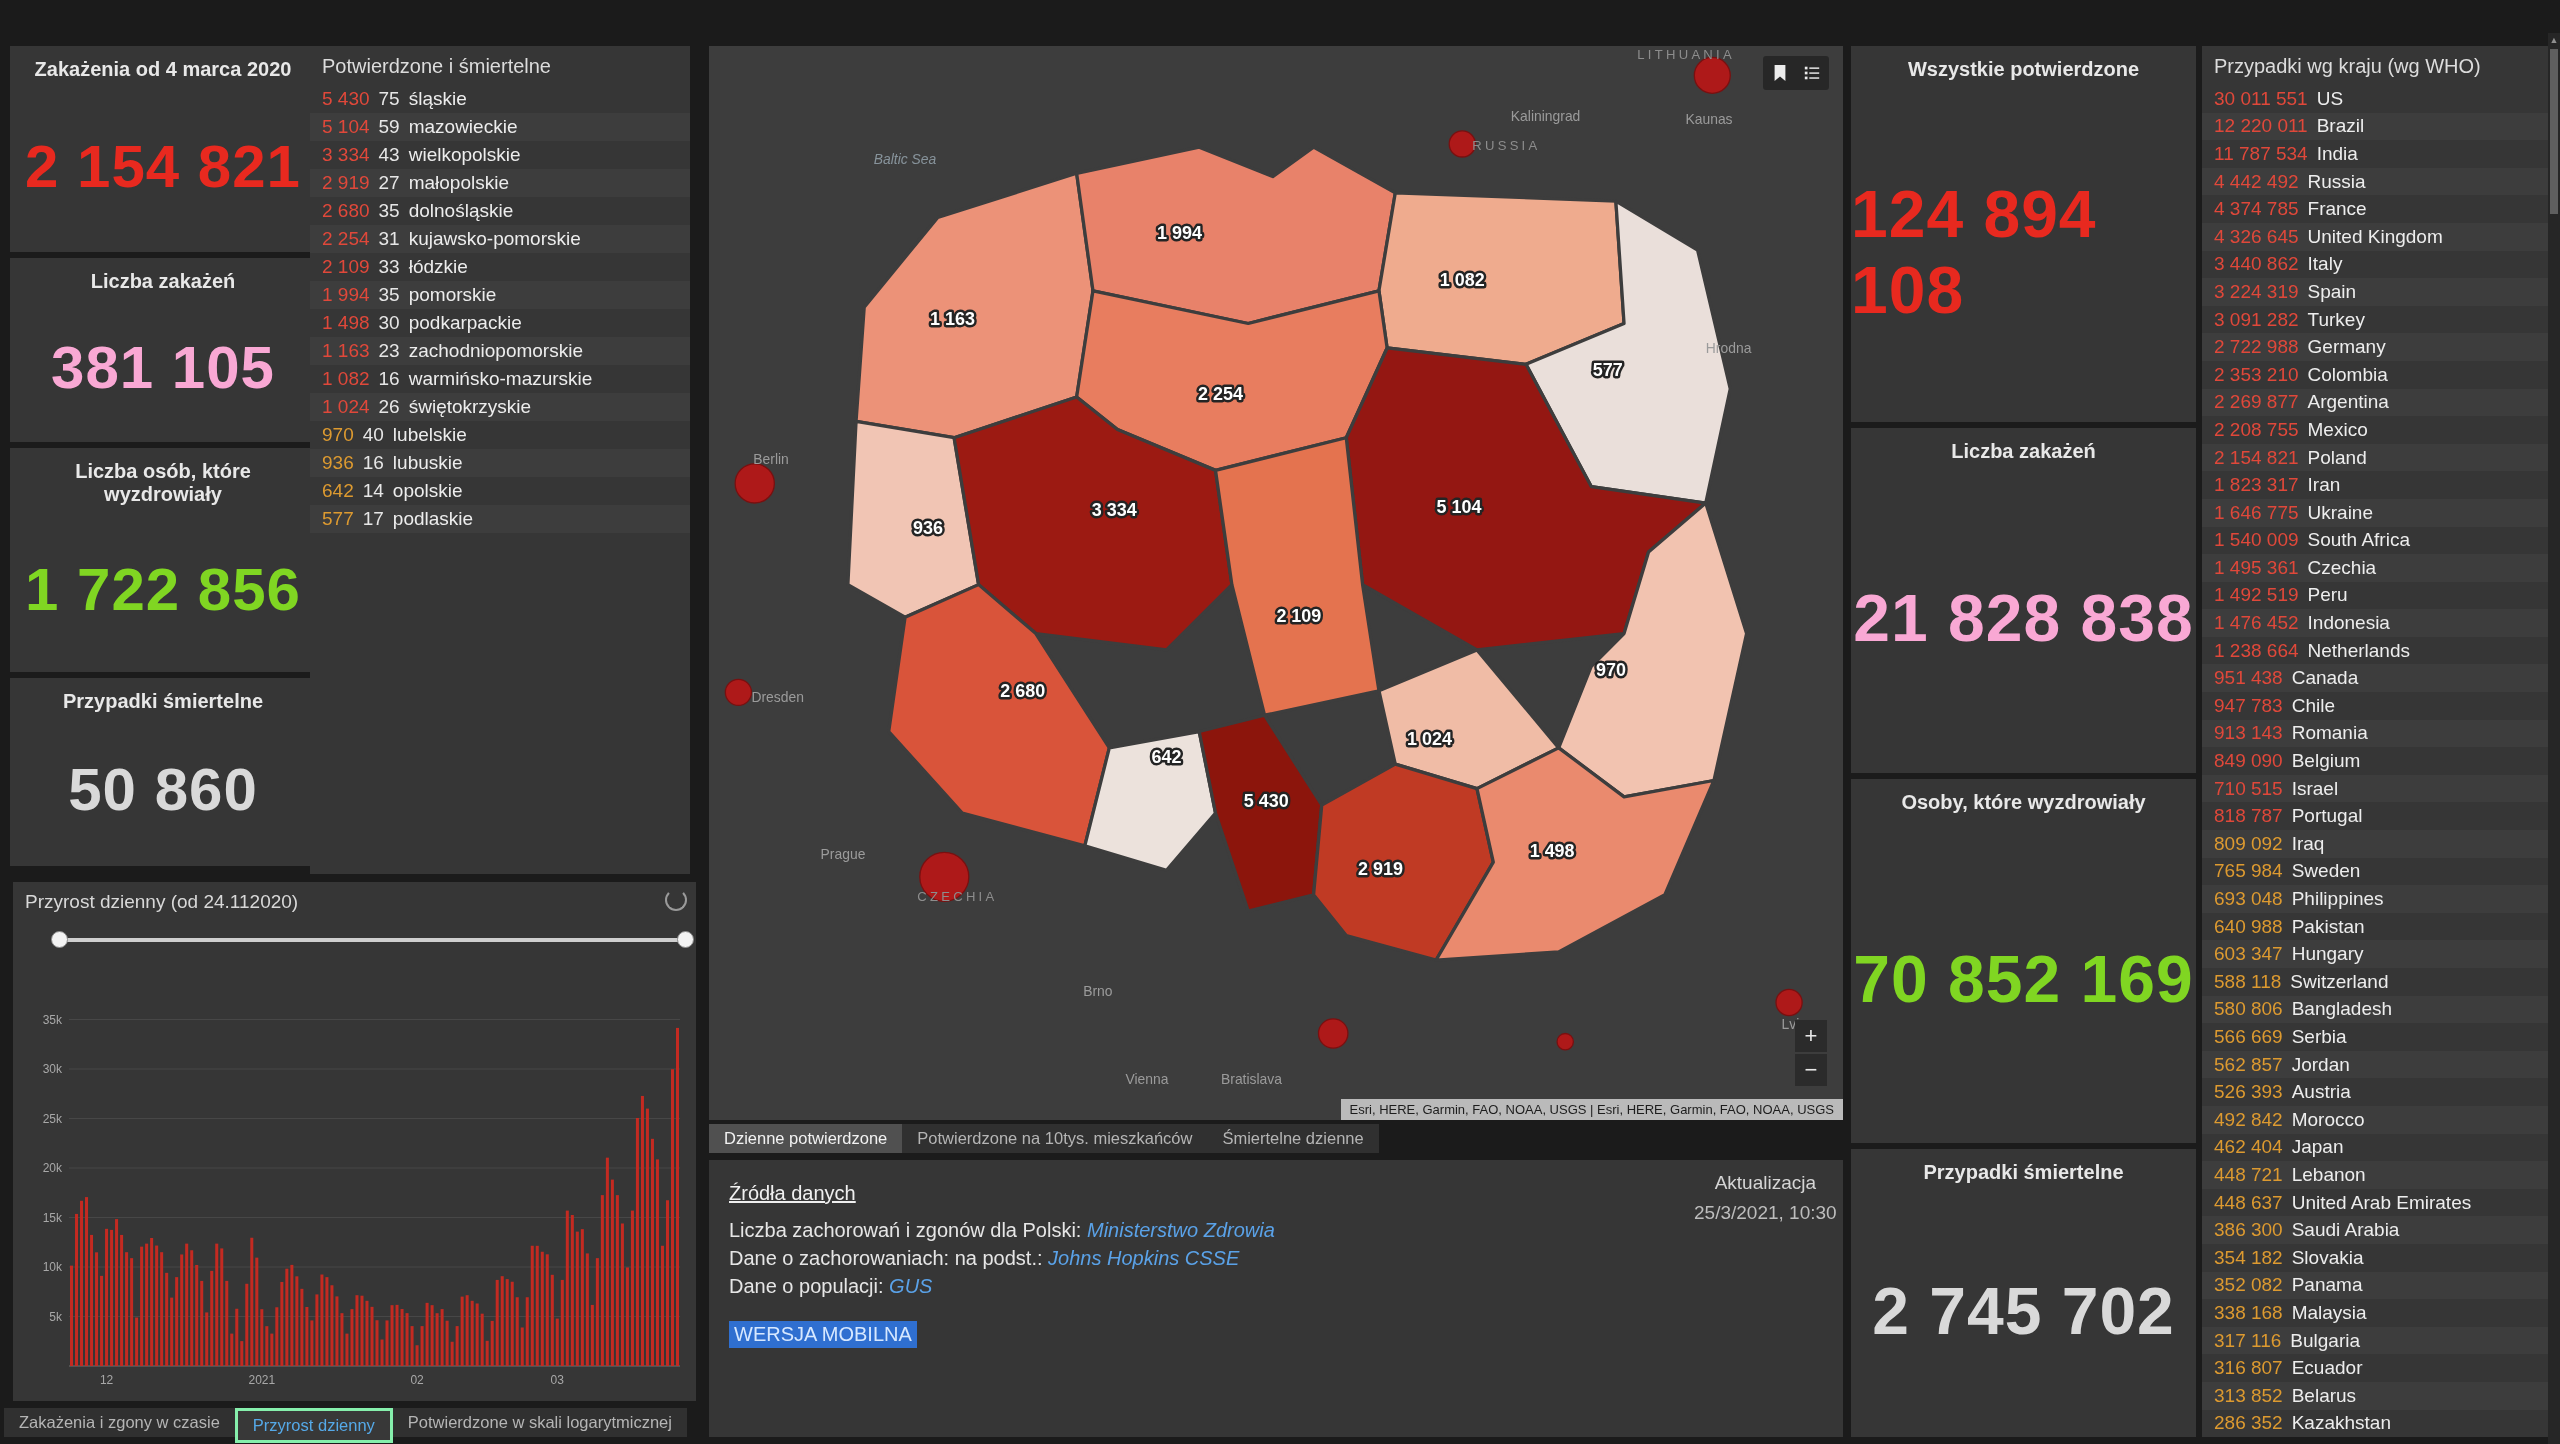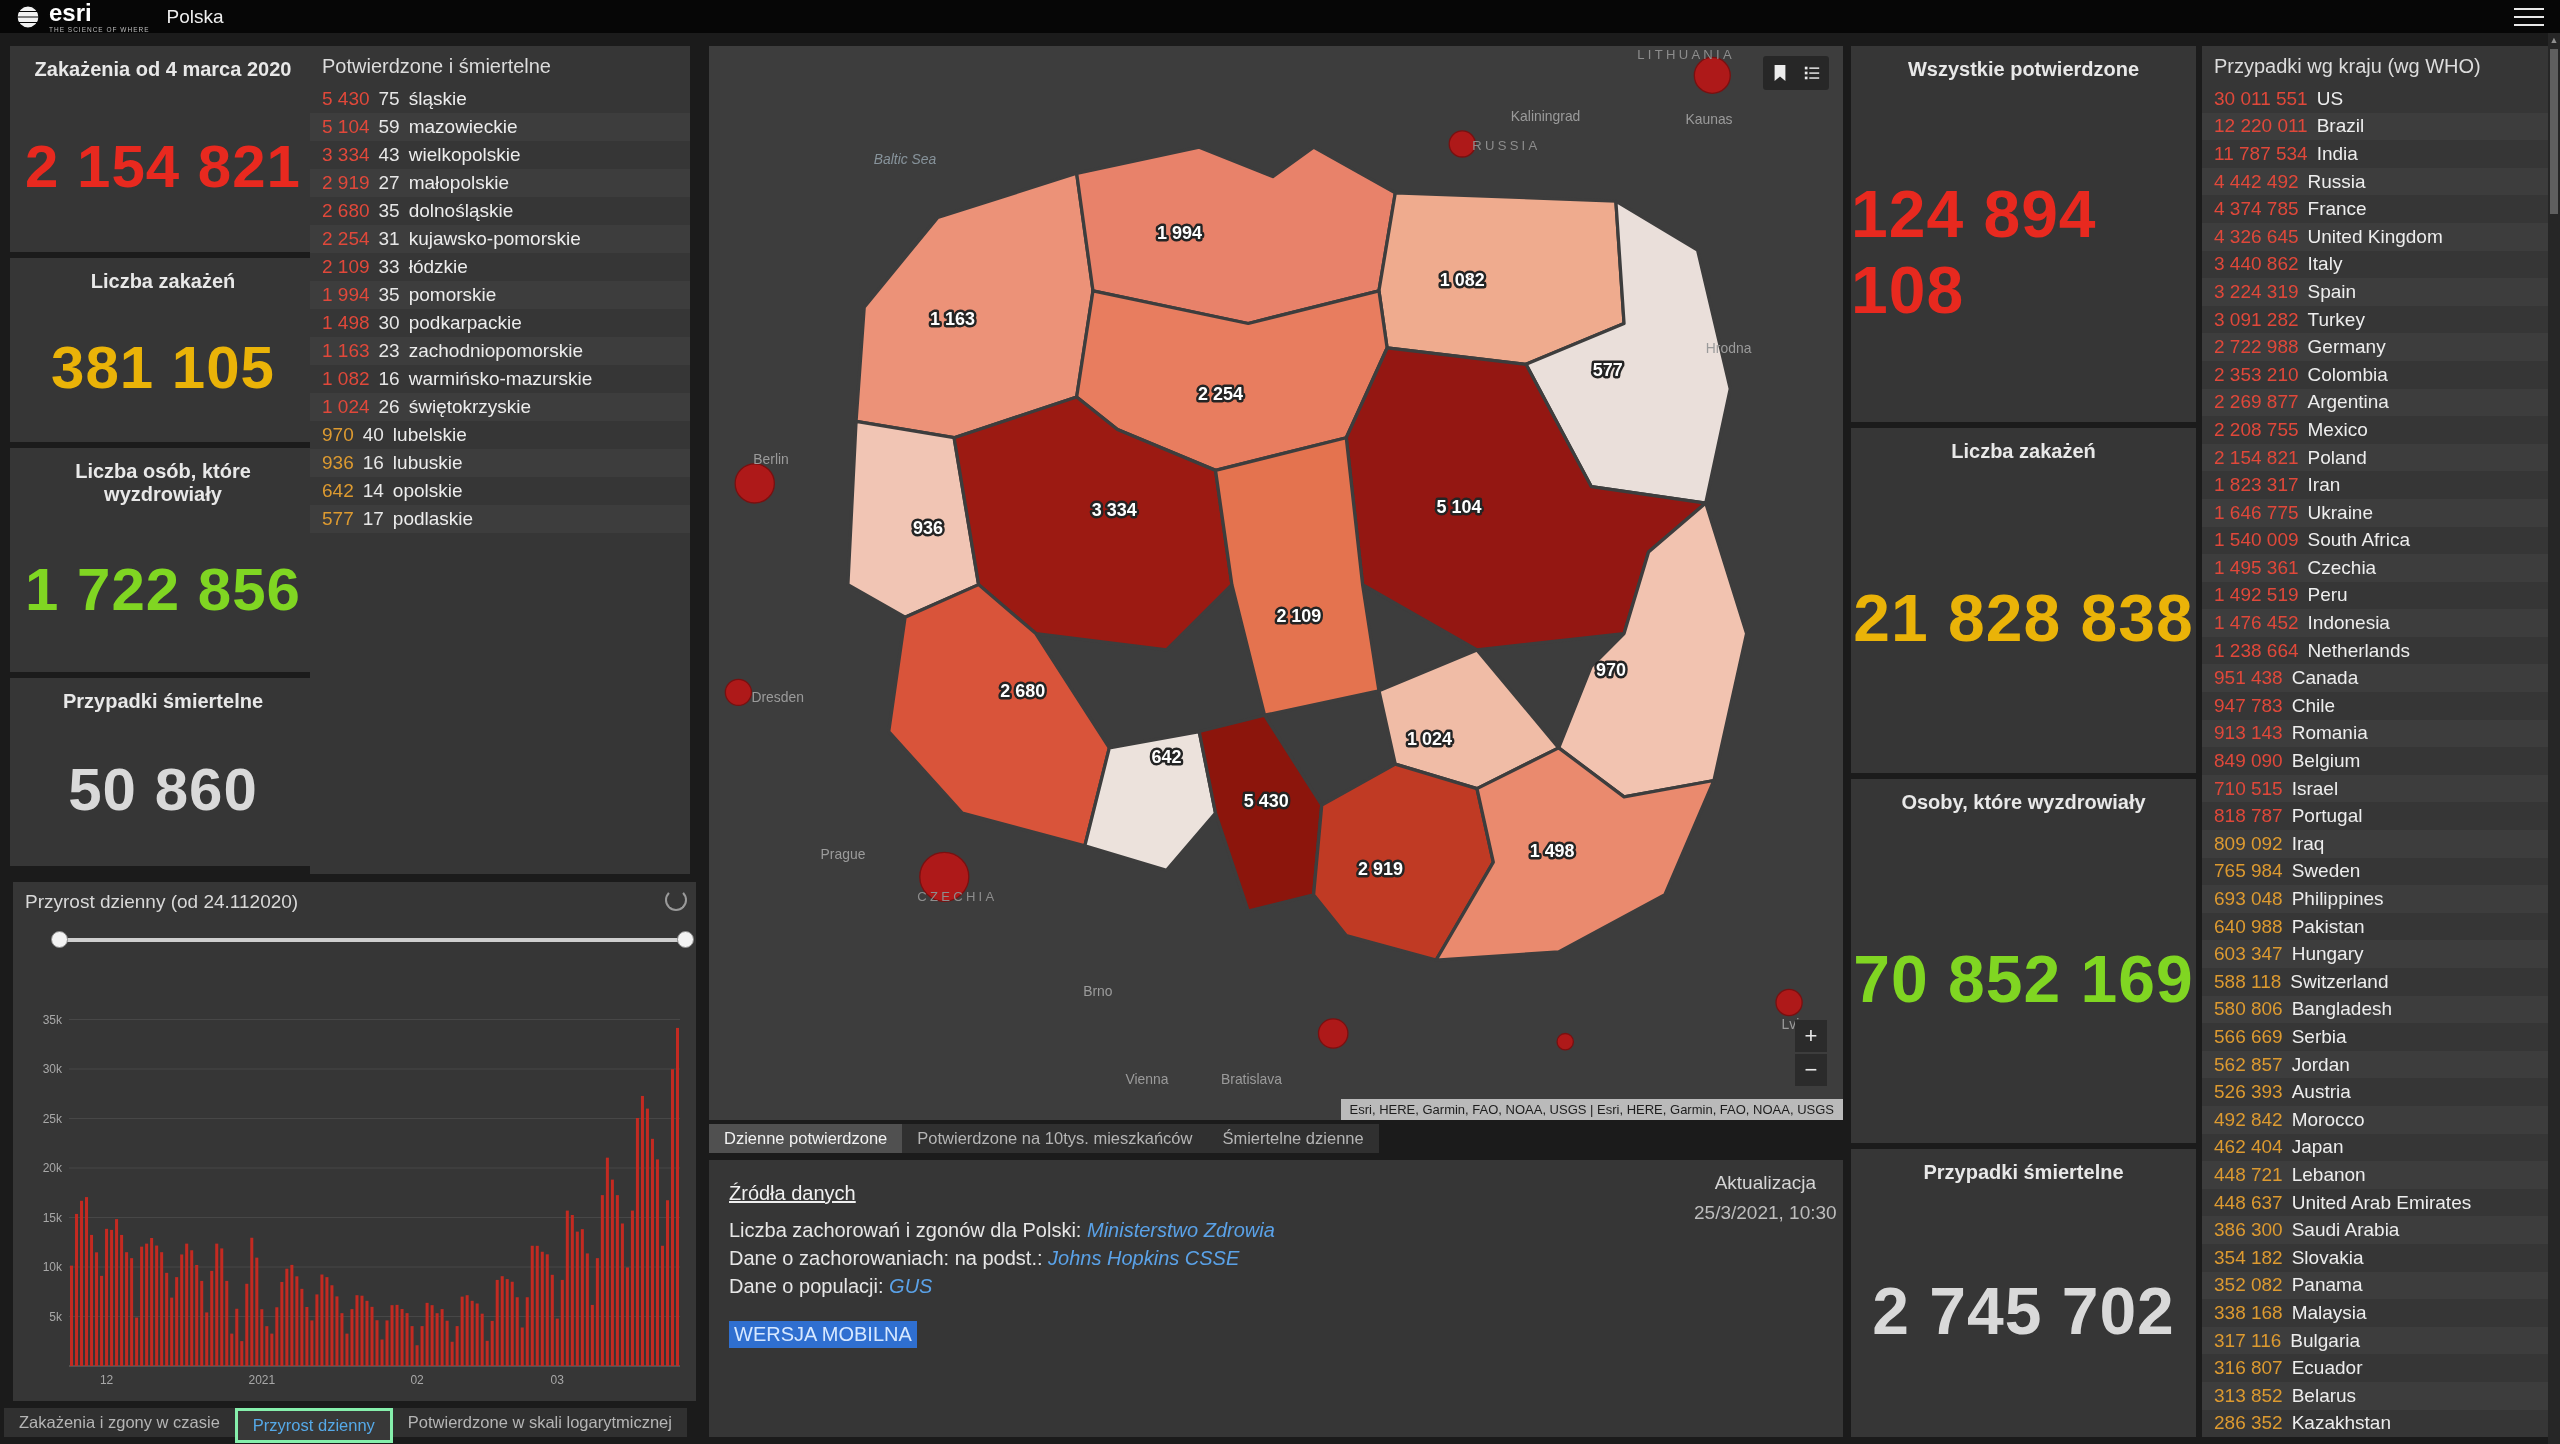--- a/index.html
+++ b/index.html
@@ -13,21 +13,21 @@
   .brand-esri{font-size:24px;font-weight:700;color:#fff;line-height:1;}
   .brand-tag{font-size:6.5px;letter-spacing:1px;color:#bdbdbd;margin-top:1px;}
   .brand-suffix{font-size:19px;color:#eee;font-weight:300;margin-left:8px;}
   .menu-btn{width:30px;height:22px;display:flex;flex-direction:column;justify-content:space-between;cursor:pointer;padding:2px 0;box-sizing:border-box;}
   .menu-btn i{display:block;height:2px;background:#e8e8e8;}
   
   .panel{position:absolute;background:#363636;overflow:hidden;box-sizing:border-box;}
   .stat-card{display:flex;flex-direction:column;align-items:center;}
   .stat-title{font-size:20px;font-weight:700;color:#e8e8e8;margin-top:12px;text-align:center;padding:0 10px;}
   .stat-value{flex:1;display:flex;align-items:center;font-weight:700;letter-spacing:1px;}
-  .v-red{color:#e8291f;} .v-orange{color:#eab308;} .v-green{color:#80d622;} .v-white{color:#d9d9d9;}
+  .v-red{color:#e8291f;} .v-orange{color:#f9a8d4;} .v-green{color:#80d622;} .v-white{color:#d9d9d9;}
   .fs-left{font-size:60px;} .fs-right{font-size:66px;}
   
   .list-title{font-size:20px;color:#dcdcdc;padding:9px 12px 7px 12px;}
   .vrow,.crow{display:flex;align-items:center;height:28px;padding:0 12px;font-size:19px;white-space:nowrap;}
   .crow{height:27.6px;}
   .vrow.alt,.crow.alt{background:rgba(255,255,255,0.035);}
   .vnum{margin-right:9px;} .vdeaths{color:#e6e6e6;margin-right:9px;} .vname{color:#ededed;}
   .tone-red{color:#e0483a;} .tone-orange{color:#dd9a30;}
   
   .map-panel{background:#3d3d3d;}
@@ -69,38 +69,20 @@
   
   .page-scrollbar{position:absolute;right:0;top:33px;bottom:0;width:12px;background:#262626;}
   .page-scrollbar .arrow{color:#8f8f8f;font-size:9px;text-align:center;padding-top:2px;}
   .page-scrollbar .thumb{position:absolute;left:2px;right:2px;top:16px;height:165px;background:#5f5f5f;}
 </style>
 </head>
 <body>
 
 <div class="app">
 
-  <header class="topbar">
-    <div class="brand">
-      <svg class="globe" viewBox="0 0 24 24">
-        <circle cx="12" cy="12" r="11" fill="#f2f2f2"></circle>
-        <path d="M12 1a11 11 0 0 0 0 22M12 1a11 11 0 0 1 0 22M1 12h22M3 6.5h18M3 17.5h18" stroke="#060606" stroke-width="1.2" fill="none"></path>
-      </svg>
-      <div>
-        <div class="brand-esri">esri</div>
-        <div class="brand-tag">THE SCIENCE OF WHERE</div>
-      </div>
-      <span class="brand-suffix">Polska</span>
-    </div>
-    <div class="menu-btn">
-        <i></i>
-        <i></i>
-        <i></i>
-      </div>
-  </header>
 
   <section class="panel stat-card" style="left:10px;top:46px;width:306px;height:206px;">
     <div class="stat-title">Zakażenia  od 4 marca 2020</div>
     <div class="stat-value v-red fs-left">2 154 821</div>
   </section>
   <section class="panel stat-card" style="left:10px;top:258px;width:306px;height:184px;">
     <div class="stat-title">Liczba zakażeń</div>
     <div class="stat-value v-orange fs-left">381 105</div>
   </section>
   <section class="panel stat-card" style="left:10px;top:448px;width:306px;height:224px;">

